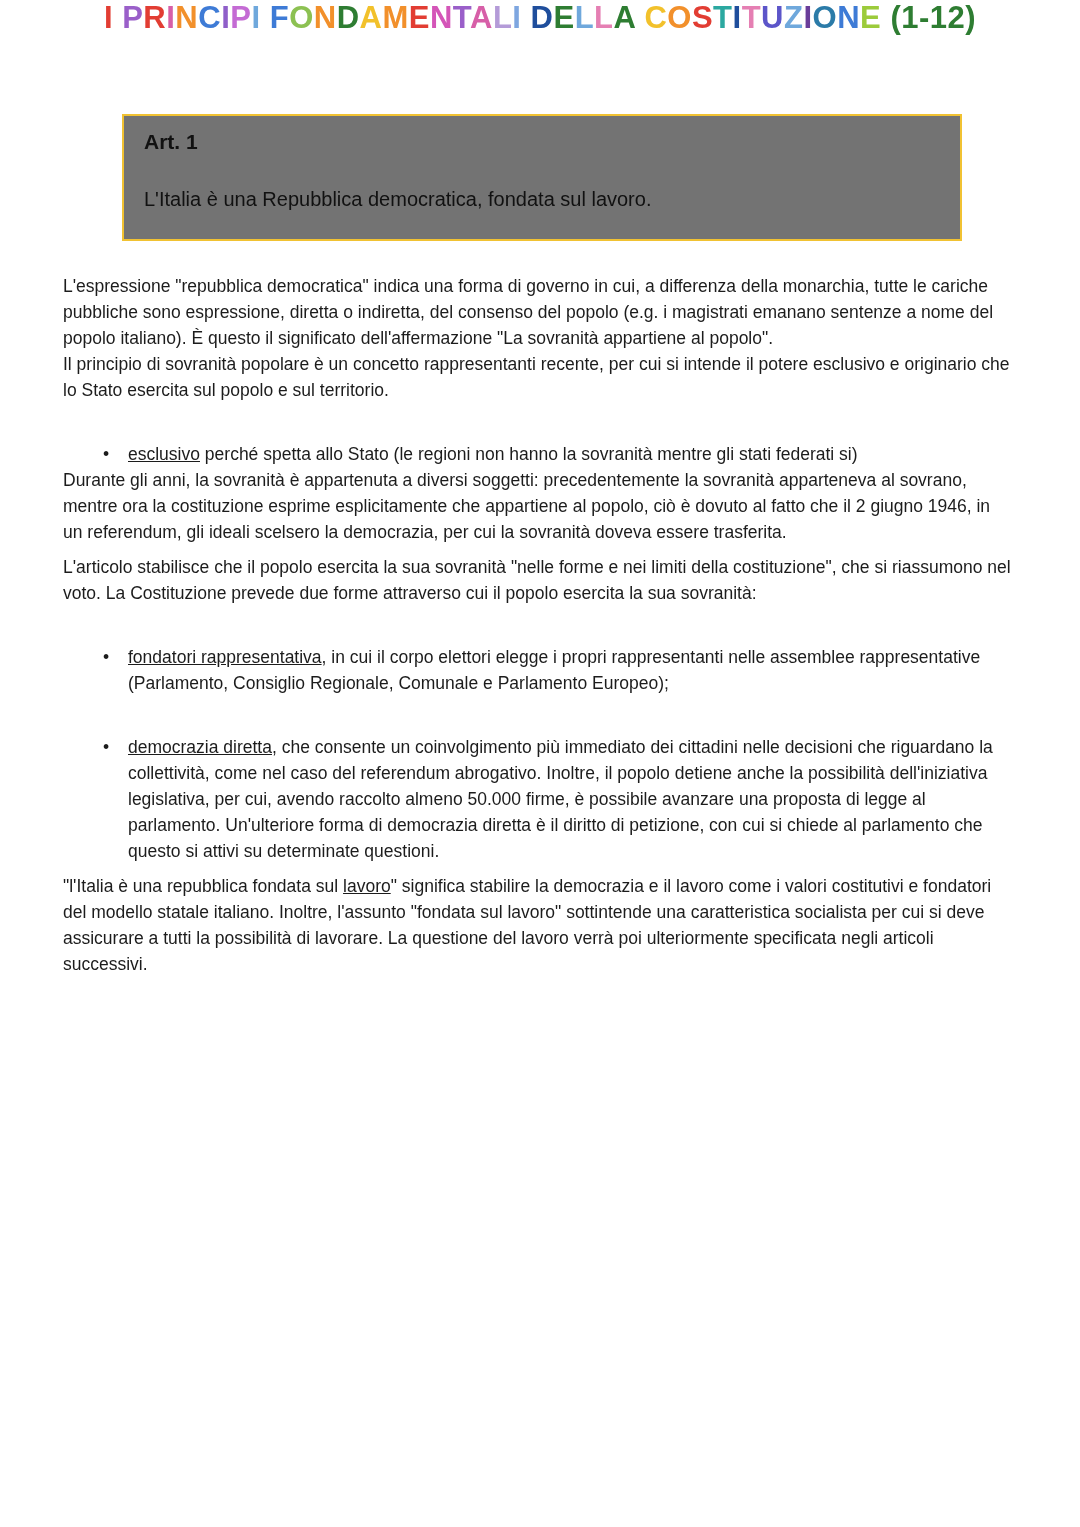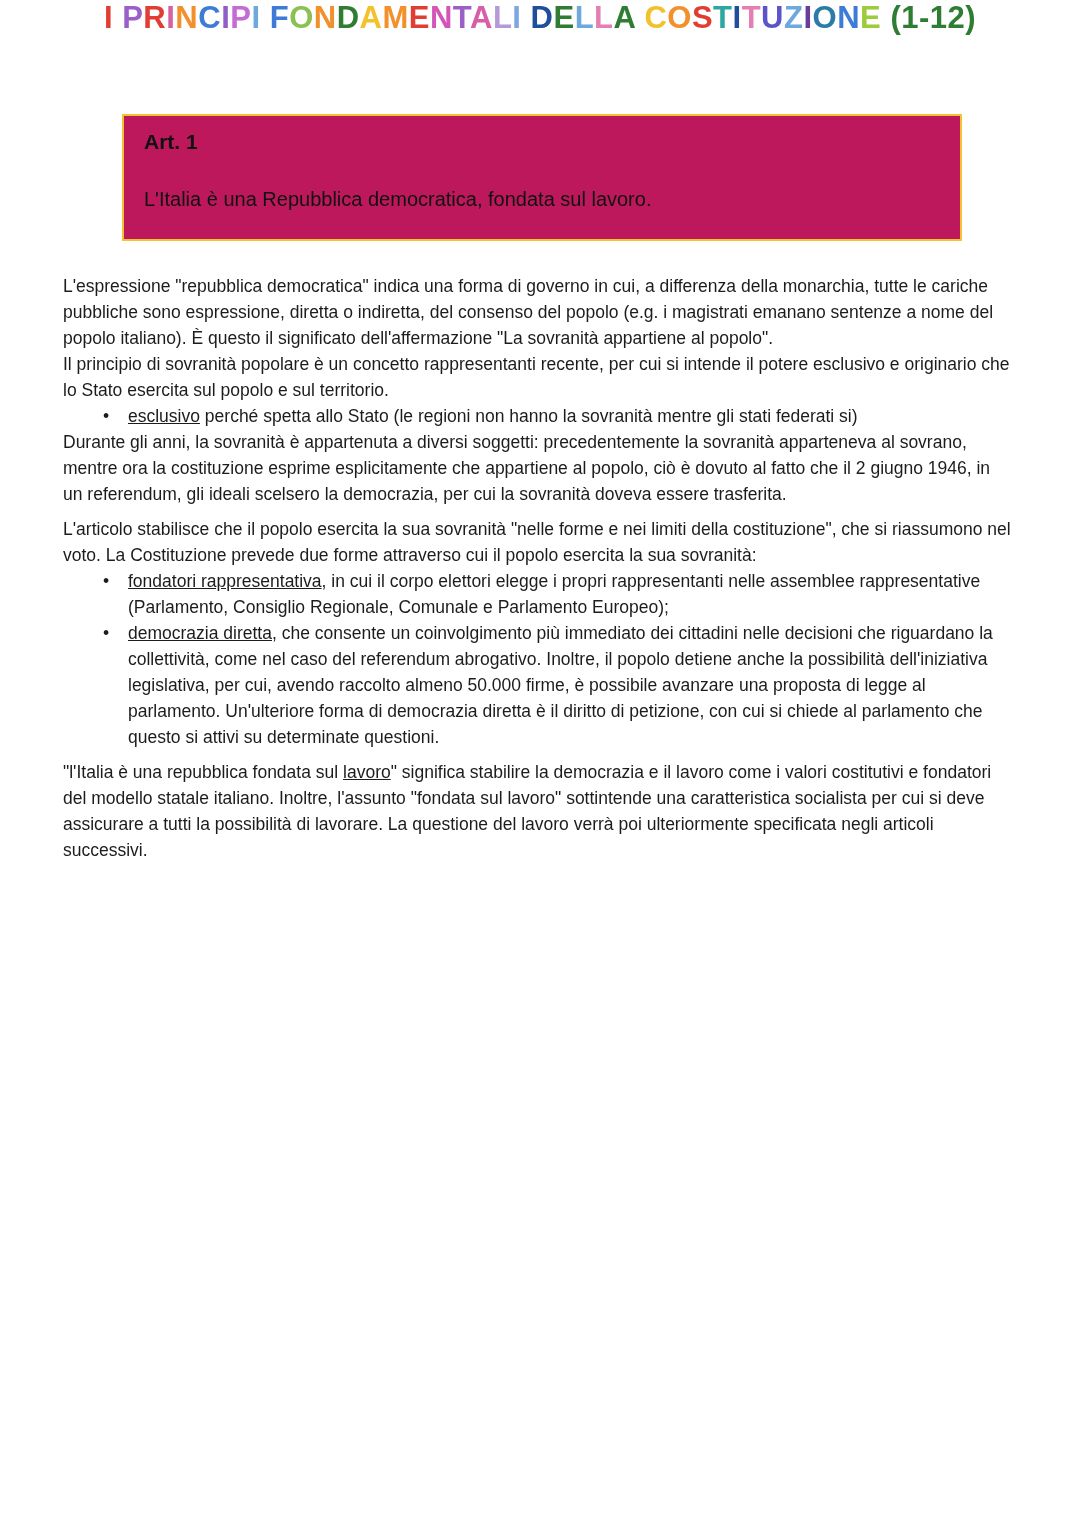--- a/index.html
+++ b/index.html
@@ -24,21 +24,21 @@
     letter-spacing: 0.5px;
     white-space: nowrap;
   }
   .title span { white-space: pre; }
 
   
   .article-box {
     margin: 78px 0 0 122px;
     width: 840px;
     border: 2px solid #f1c232;
-    background: #be185d;
+    background: #737373;
     padding: 14px 20px 24px 20px;
     color: #111111;
     font-size: 20px;
   }
   .art-heading {
     font-weight: 700;
     font-size: 21px;
     color: #111111;
   }
   .article-box p {
@@ -61,20 +61,21 @@
     margin: 0;
   }
   .blist {
     list-style: none;
     margin: 0;
     padding: 0;
   }
   .blist li {
     position: relative;
     padding-left: 65px;
+    margin-top: 38px;
   }
   .blist li::before {
     content: "\2022";
     position: absolute;
     left: 40px;
     top: 0;
   }
   .u { text-decoration: underline; }
 </style>
 </head>

